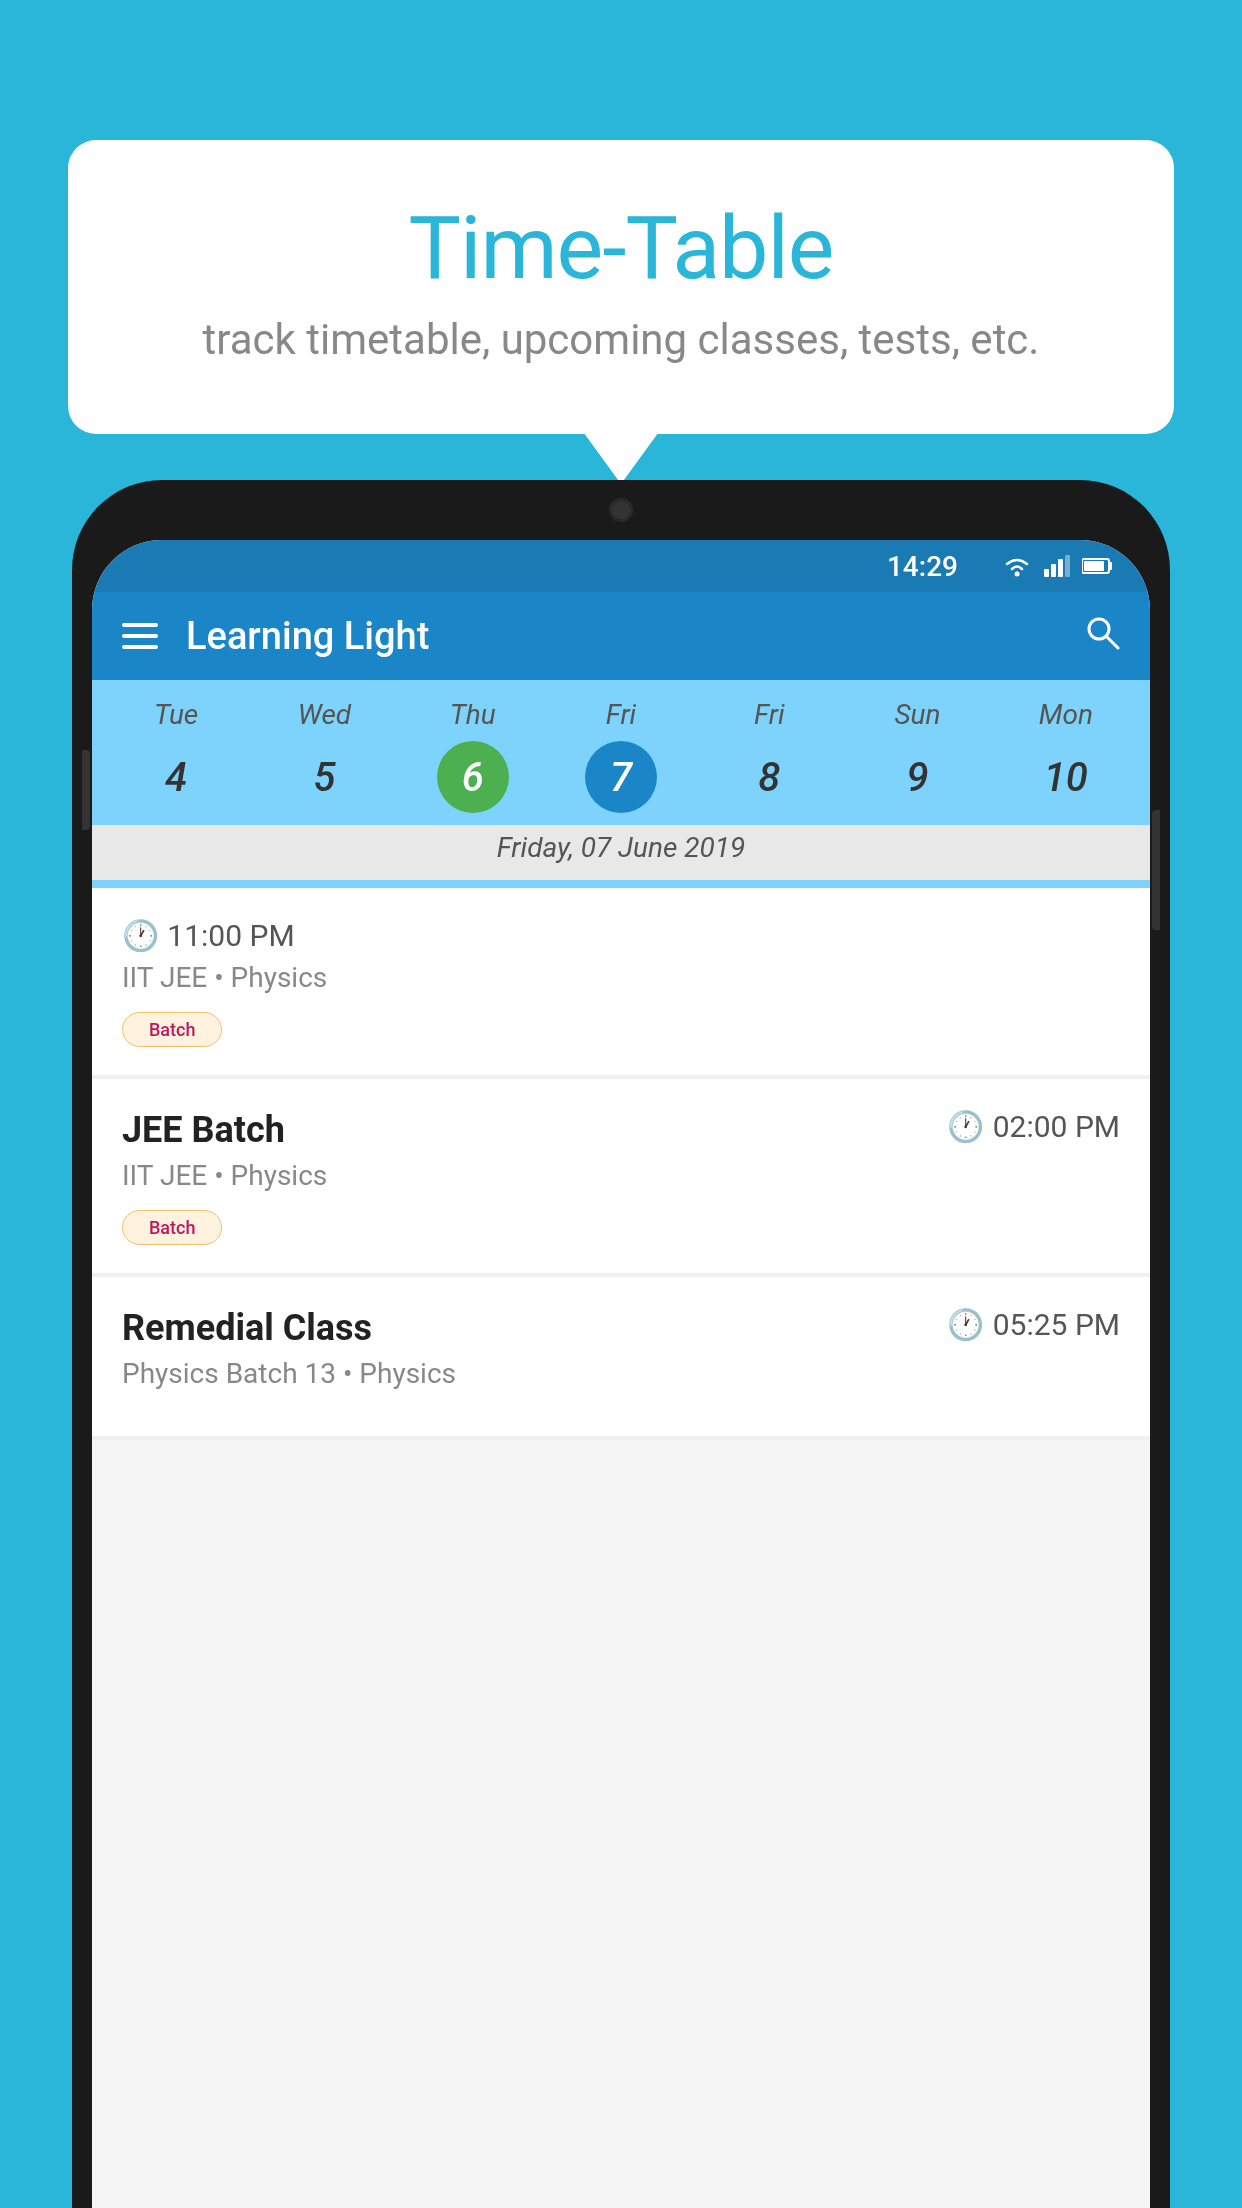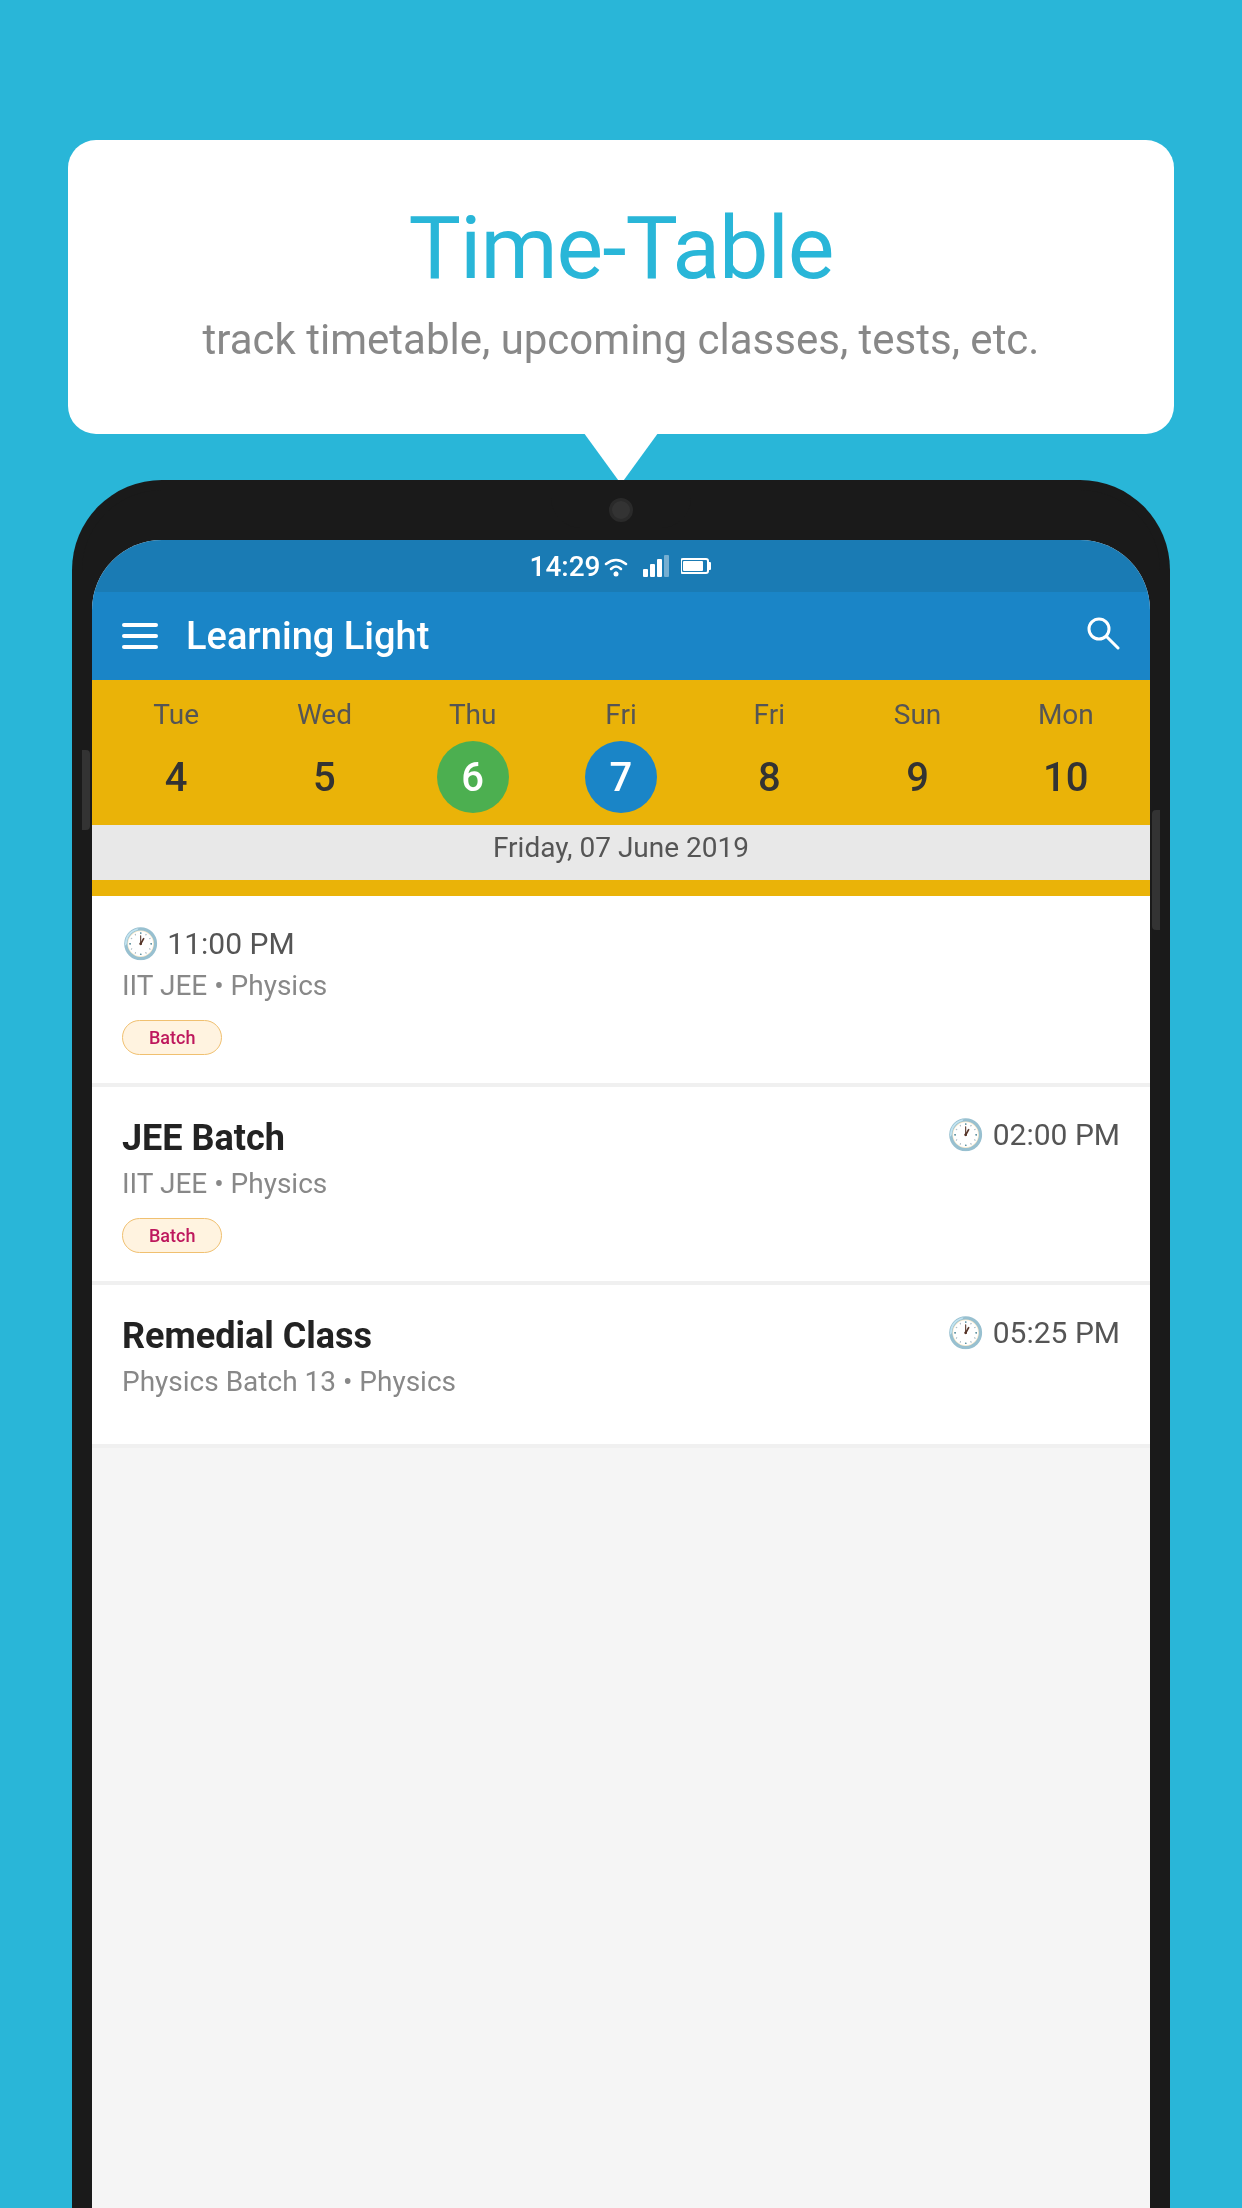--- a/index.html
+++ b/index.html
@@ -119,23 +119,24 @@
       border-radius: 70px 70px 0 0;
       overflow: hidden;
     }
 
     
     .status-bar {
       background: #1a7bb4;
       height: 52px;
       display: flex;
       align-items: center;
-      justify-content: center;
+      justify-content: flex-end;
       padding: 0 36px;
       position: relative;
+      gap: 44px;
     }
 
     .status-time {
       color: white;
       font-size: 28px;
       font-weight: 500;
     }
 
     .status-icons {
       display: flex;
@@ -176,22 +177,23 @@
       margin-left: 28px;
     }
 
     .search-icon-wrap {
       color: white;
       font-size: 36px;
     }
 
     
     .calendar-header {
-      background: #eab308;
-      padding: 18px 0 16px;
+      background: #7dd3fc;
+      padding: 18px 0 8px;
+      font-style: italic;
     }
 
     .day-headers {
       display: flex;
       justify-content: space-around;
       padding: 0 10px;
     }
 
     .day-header {
       font-size: 28px;

